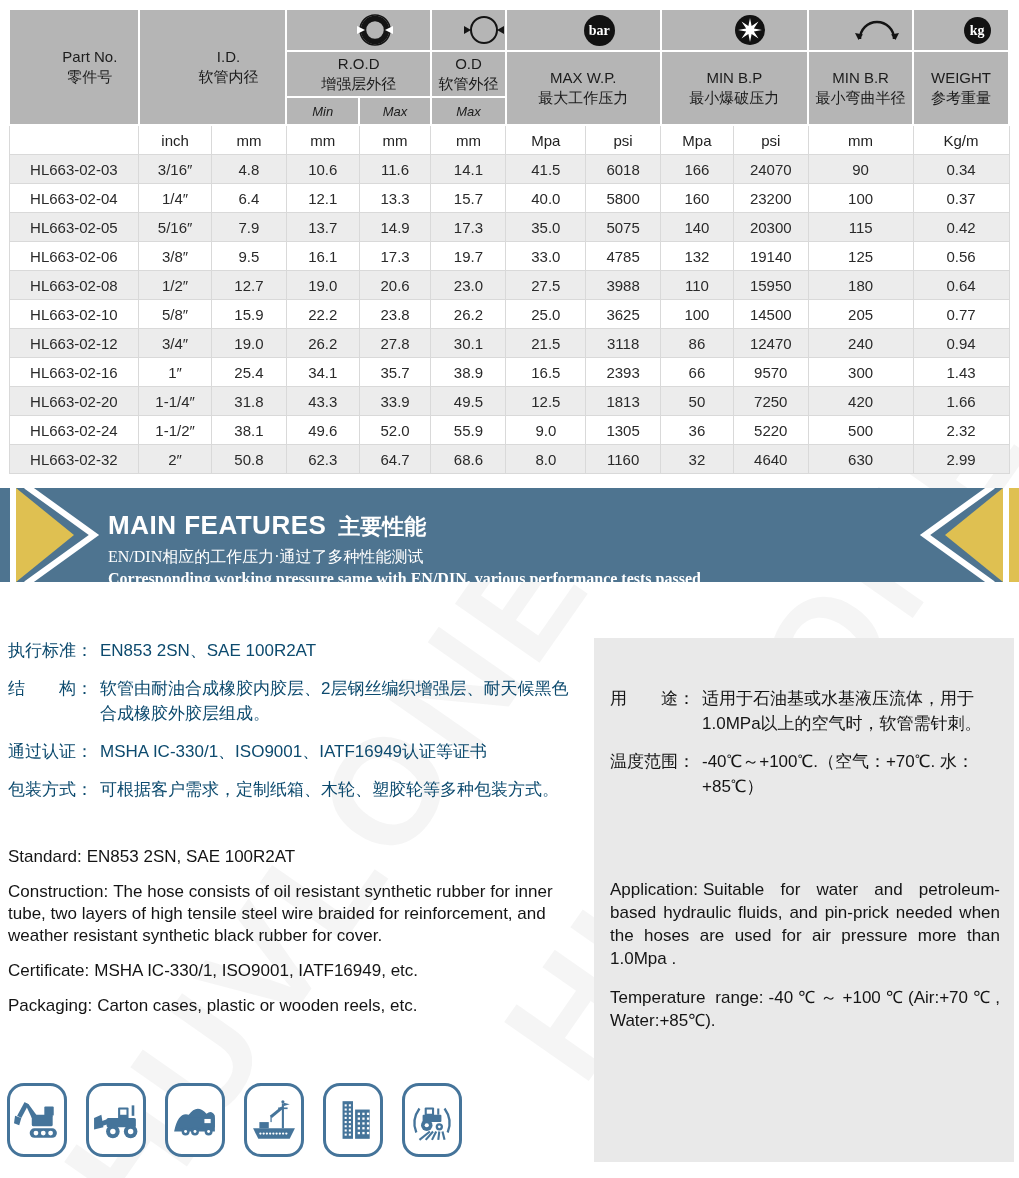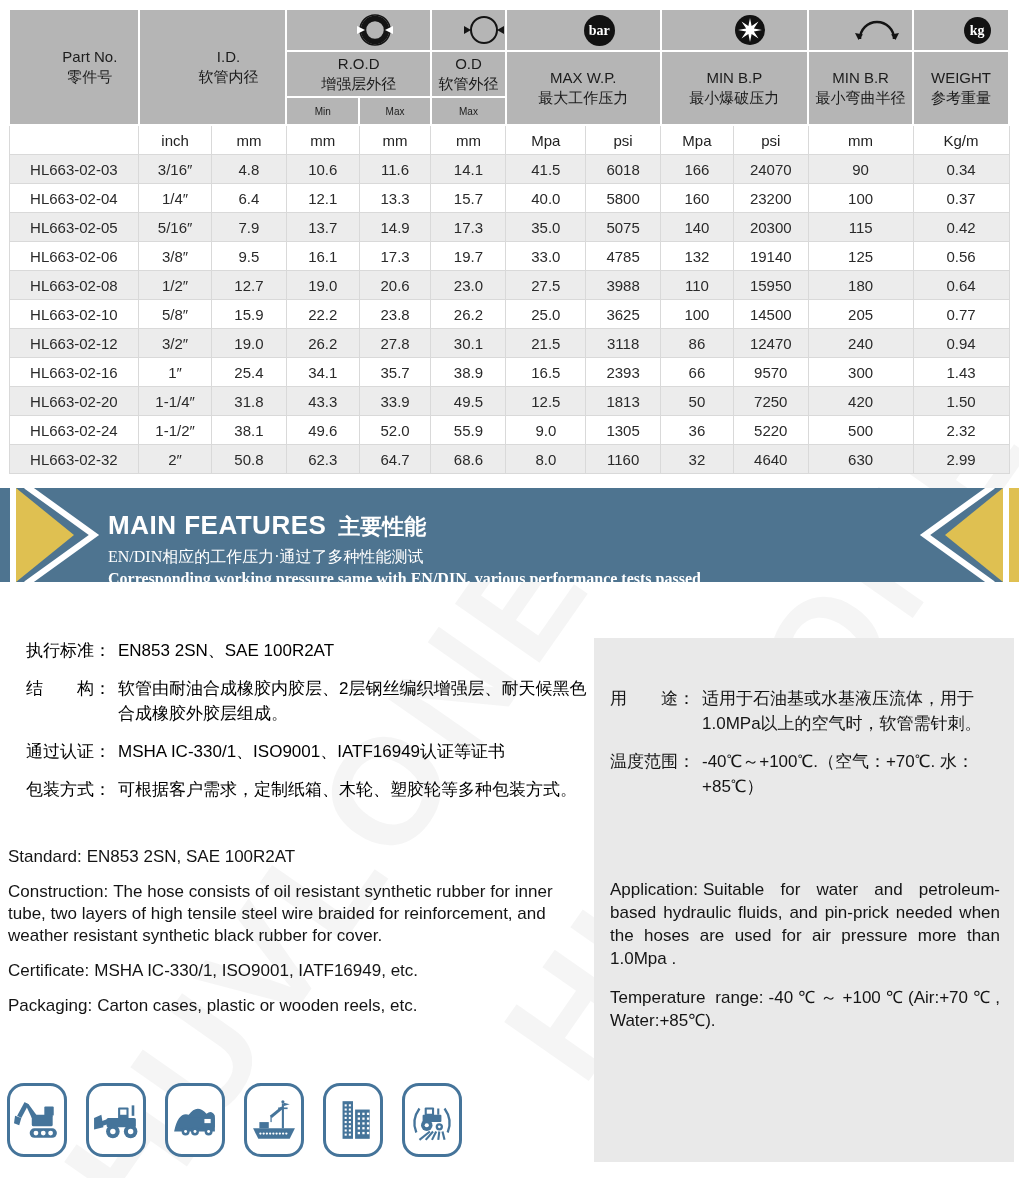--- a/index.html
+++ b/index.html
@@ -14,21 +14,21 @@
     letter-spacing:8px; pointer-events:none;
   }
   .wm1 { left:30px; top:1150px; }
   .wm2 { left:470px; top:1010px; }
   
   table.spec { position:absolute; left:8px; top:8px; width:1002px; border-collapse:collapse; z-index:1; background:#fff; }
   table.spec th, table.spec td { padding:0; text-align:center; vertical-align:middle; }
   th.g { background:var(--header-gray,#b5b5b5); border:2px solid #fff; font-weight:normal; color:#1c1c1c; font-size:15px; line-height:19px; }
   tr.r-icons th { height:40px;padding-left:32px; }
   tr.r-labels th { height:44px; }
-  tr.r-minmax th { height:26px; font-size:10px; }
+  tr.r-minmax th { height:26px; font-size:13px;font-style:italic; }
   tr.r-units td { height:28px; background:#fff; border:1px solid #d9d9d9; border-top:2px solid #fff; font-size:15px; color:#222; }
   tbody td { height:28px; border:1px solid #d9d9d9; font-size:15px; color:#2a2a2a; background:#fff; }
   tbody tr:nth-child(odd) td { background:var(--row-alt,#ececec); }
   .hdr2 div { line-height:20px; }
   
   .ic-wrap { display:flex; align-items:center; justify-content:center; height:100%; }
   .disc { display:inline-flex; align-items:center; justify-content:center; background:#121212; color:#fff; border-radius:50%; font-family:"Liberation Serif",serif; font-weight:bold; }
   .disc.bar { width:31px; height:31px; font-size:14px; }
   .disc.kg  { width:27px; height:27px; font-size:14px; }
   
@@ -39,21 +39,21 @@
   .banner svg.decor { position:absolute; top:0; }
   .banner svg.decorL { left:0; }
   .banner svg.decorR { right:0; }
   .banner-text { position:relative; margin-left:92px; padding-top:22px; color:#fff; z-index:2; }
   .banner-title { display:flex; align-items:baseline; gap:12px; }
   .banner-title .t-en { font-size:26px; font-weight:bold; letter-spacing:0.5px; }
   .banner-title .t-zh { font-size:22px; font-weight:bold; }
   .banner-sub-zh { margin-top:5px; font-family:"Liberation Serif",serif; font-size:16px; }
   .banner-sub-en { margin-top:2px; font-family:"Liberation Serif",serif; font-weight:bold; font-size:16px; }
   
-  .specs-zh { position:absolute; left:8px; top:638px; width:576px; font-size:17px; line-height:25px; color:#000000; z-index:1;margin-left:18px; }
+  .specs-zh { position:absolute; left:8px; top:638px; width:576px; font-size:17px; line-height:25px; color:#0c4a6e; z-index:1; }
   .spec-item { display:flex; margin-bottom:13px; }
   .spec-label { flex:0 0 92px; white-space:nowrap; }
   .spec-text { flex:1; }
   .specs-en { position:absolute; left:8px; top:846px; width:580px; font-size:17px; line-height:22px; color:#141414; z-index:1; }
   .spec-par { margin:0 0 13px 0; }
   .spec-par .p-label { margin-right:5px;text-align:right; }
   
   .gray-panel { position:absolute; left:594px; top:638px; width:420px; height:524px; background:var(--panel-gray,#e9e9e9); z-index:1; padding:0; box-sizing:border-box; }
   .panel-zh { padding:48px 14px 0 16px; font-size:17px; line-height:25px; color:#141414; }
   .panel-zh .spec-label { flex:0 0 92px; }
@@ -272,21 +272,21 @@
           <td>26.2</td>
           <td>25.0</td>
           <td>3625</td>
           <td>100</td>
           <td>14500</td>
           <td>205</td>
           <td>0.77</td>
         </tr>
         <tr>
           <td>HL663-02-12</td>
-          <td>3/2″</td>
+          <td>3/4″</td>
           <td>19.0</td>
           <td>26.2</td>
           <td>27.8</td>
           <td>30.1</td>
           <td>21.5</td>
           <td>3118</td>
           <td>86</td>
           <td>12470</td>
           <td>240</td>
           <td>0.94</td>
@@ -310,21 +310,21 @@
           <td>1-1/4″</td>
           <td>31.8</td>
           <td>43.3</td>
           <td>33.9</td>
           <td>49.5</td>
           <td>12.5</td>
           <td>1813</td>
           <td>50</td>
           <td>7250</td>
           <td>420</td>
-          <td>1.50</td>
+          <td>1.66</td>
         </tr>
         <tr>
           <td>HL663-02-24</td>
           <td>1-1/2″</td>
           <td>38.1</td>
           <td>49.6</td>
           <td>52.0</td>
           <td>55.9</td>
           <td>9.0</td>
           <td>1305</td>

